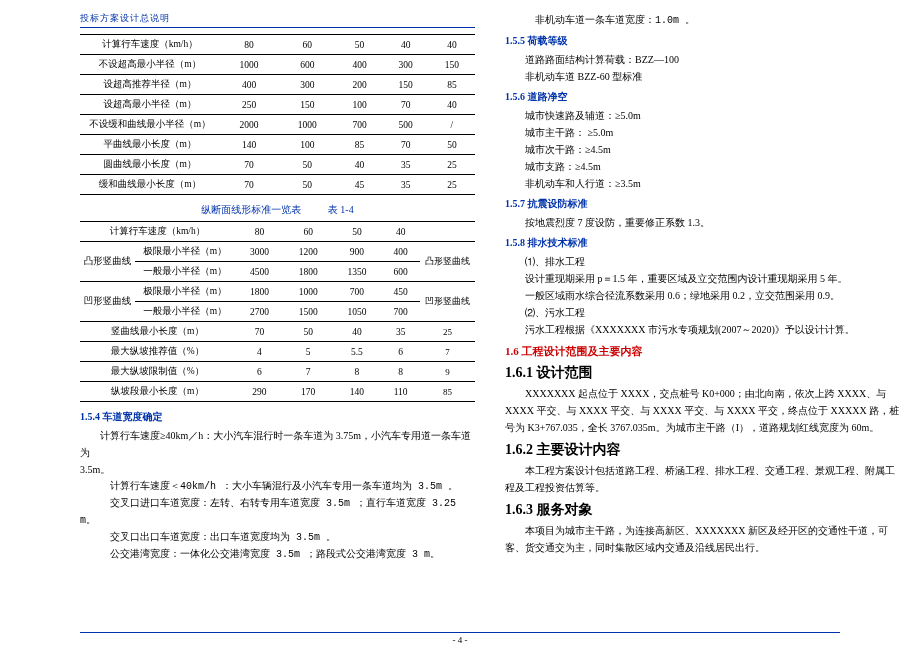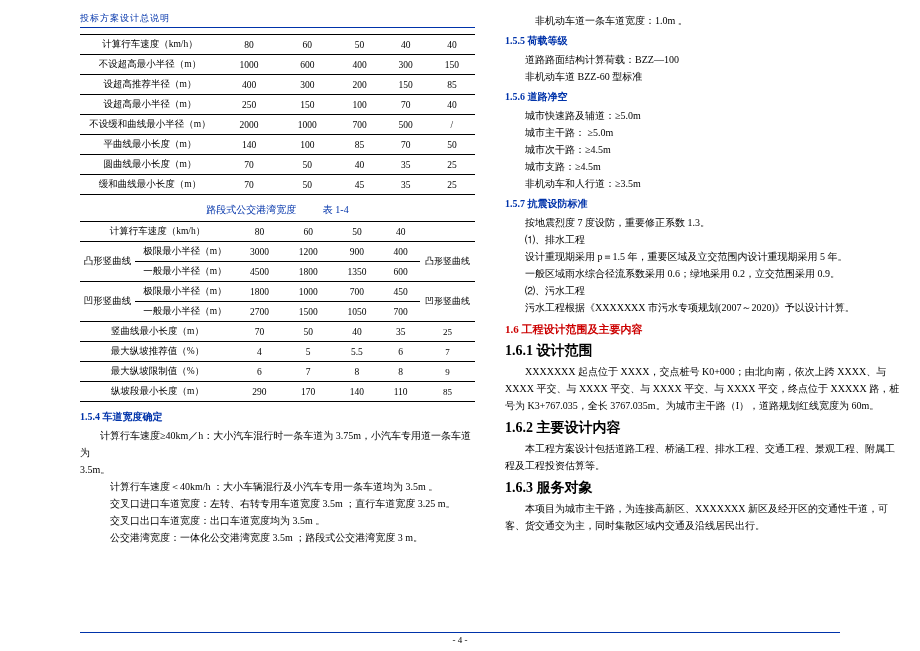--- a/index.html
+++ b/index.html
@@ -47,21 +47,21 @@
   .tbl1 td:first-child { text-align: center; width: 140px; }
   .tbl2 td.rowlabel { width: 55px; }
   .tbl2 td.sublabel { width: 100px; }
   .tbl2 .notecell { width: 55px; font-size: 9px; }
   .table-caption { color: #0033aa; text-align: center; font-size: 10px; margin: 4px 0 4px 0; }
   .table-caption .tnum { margin-left: 24px; }
   .h-red { color: #cc0000; font-weight: bold; font-size: 11px; margin: 6px 0 3px 0; }
   .h-blue { color: #0033aa; font-weight: bold; font-size: 10px; margin: 5px 0 3px 0; }
   .h-black { color: #000; font-weight: bold; font-size: 14px; margin: 5px 0 3px 0; }
   p.body { font-size: 10px; line-height: 1.7; text-indent: 2em; }
-  p.body.indent3 { text-indent: 3em; }
+  p.body.indent3 { text-indent: 3em; font-family: Liberation Mono, monospace; }
   .footer {
     position: absolute;
     bottom: 6px;
     left: 0;
     width: 100%;
     text-align: center;
     font-size: 9px;
   }
   .footer .line {
     border-top: 1px solid #0033aa;
@@ -139,21 +139,21 @@
             <td>70</td>
             <td>50</td>
             <td>45</td>
             <td>35</td>
             <td>25</td>
           </tr>
         </tbody>
     </table>
 
     <div class="table-caption">
-      <span>路段式公交港湾宽度</span>
+      <span>纵断面线形标准一览表</span>
       <span class="tnum">表 1-4</span>
     </div>
 
     <table class="tbl2">
       <tbody id="tbl2-body">
           <tr>
             <td colspan="2">计算行车速度（km/h）</td>
             <td>80</td>
             <td>60</td>
             <td>50</td>
@@ -246,20 +246,21 @@
     <div class="h-blue">1.5.6 道路净空</div>
     <p class="body">城市快速路及辅道：≥5.0m</p>
     <p class="body">城市主干路：    ≥5.0m</p>
     <p class="body">城市次干路：≥4.5m</p>
     <p class="body">城市支路：≥4.5m</p>
     <p class="body">非机动车和人行道：≥3.5m</p>
 
     <div class="h-blue">1.5.7 抗震设防标准</div>
     <p class="body">按地震烈度 7 度设防，重要修正系数 1.3。</p>
 
+    <div class="h-blue">1.5.8 排水技术标准</div>
     <p class="body">⑴、排水工程</p>
     <p class="body">设计重现期采用 p＝1.5 年，重要区域及立交范围内设计重现期采用 5 年。</p>
     <p class="body">一般区域雨水综合径流系数采用 0.6；绿地采用 0.2，立交范围采用 0.9。</p>
     <p class="body">⑵、污水工程</p>
     <p class="body">污水工程根据《XXXXXXX 市污水专项规划(2007～2020)》予以设计计算。</p>
 
     <div class="h-red">1.6 工程设计范围及主要内容</div>
 
     <div class="h-black">1.6.1 设计范围</div>
     <p class="body">XXXXXXX 起点位于 XXXX，交点桩号 K0+000；由北向南，依次上跨 XXXX、与 XXXX 平交、与 XXXX 平交、与 XXXX 平交、与 XXXX 平交，终点位于 XXXXX 路，桩号为 K3+767.035，全长 3767.035m。为城市主干路（I），道路规划红线宽度为 60m。</p>

